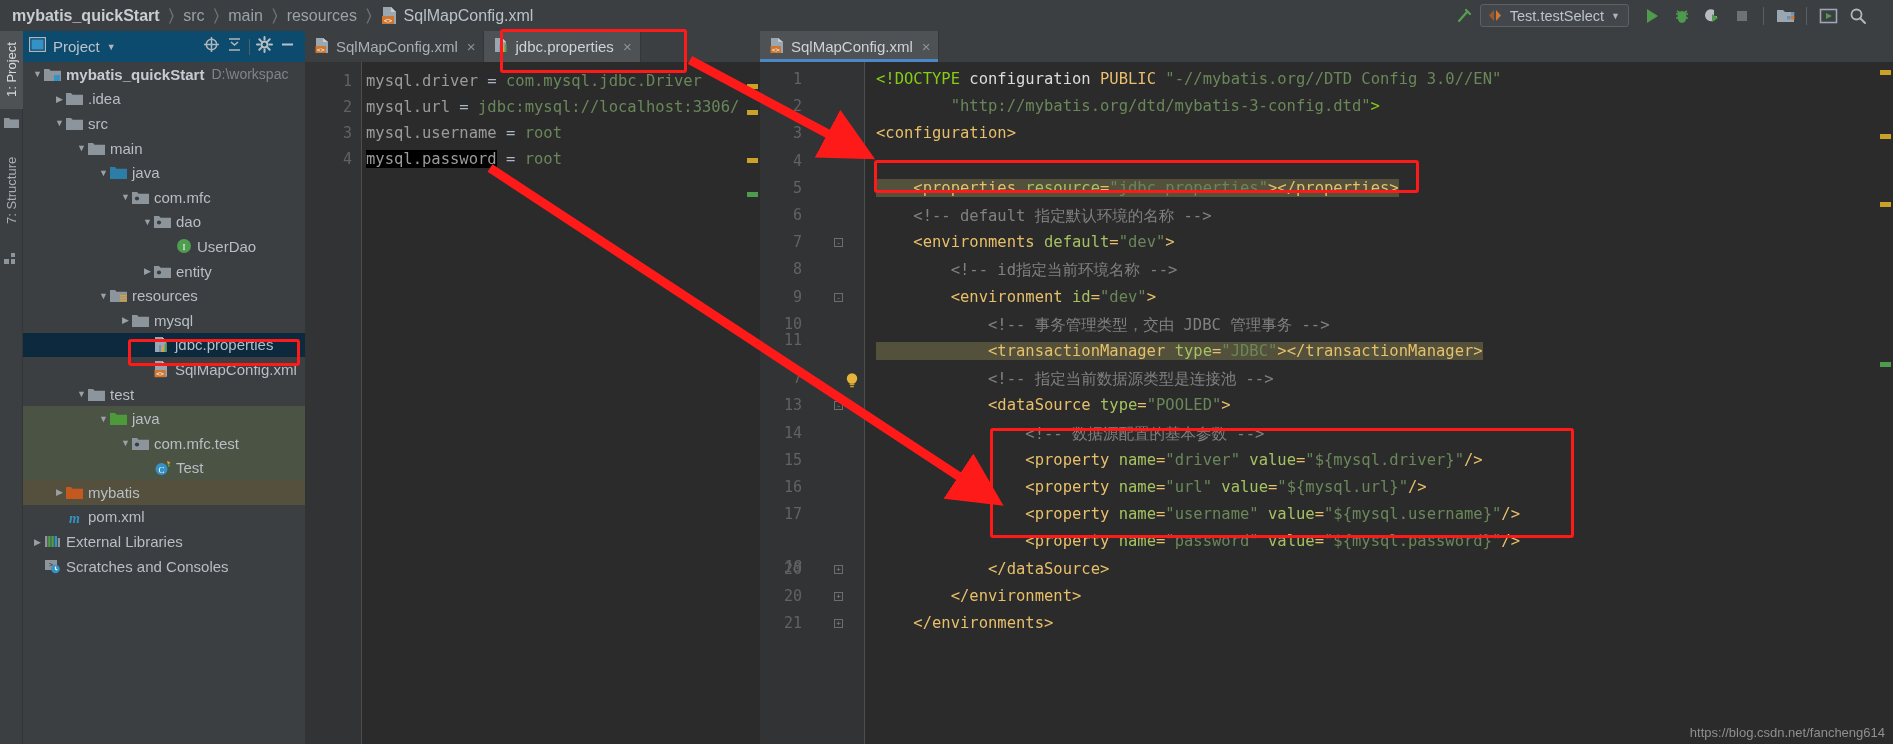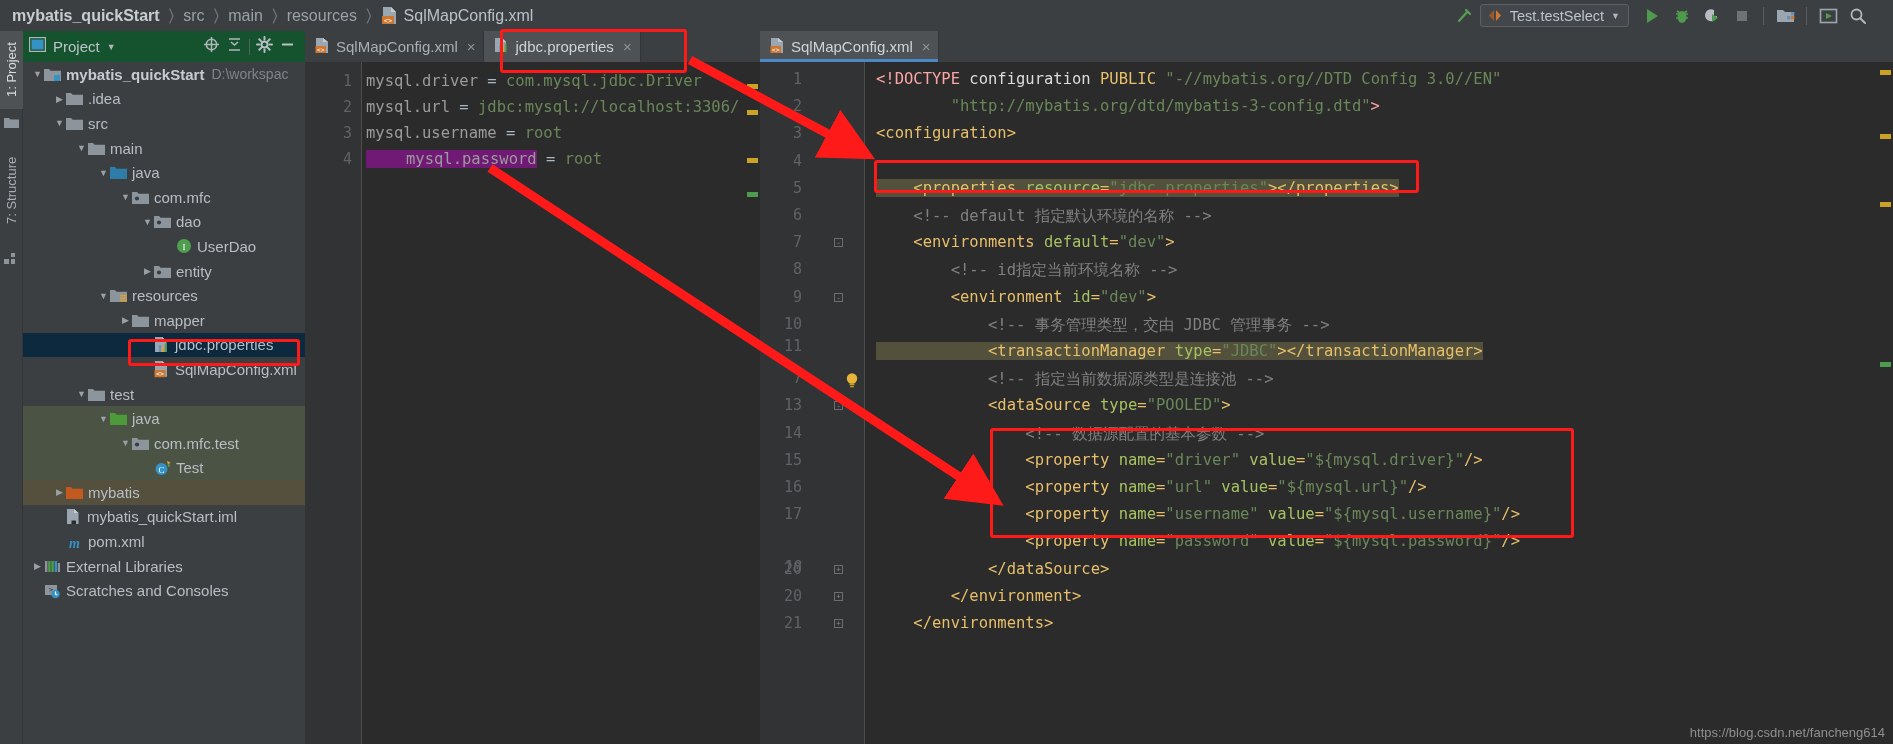--- a/index.html
+++ b/index.html
@@ -62,21 +62,21 @@
   }
   .vtab.sel { background: #4e5254; color: #d6dade; }
 
   
   .projpanel {
     position: absolute; left: 23px; top: 31px; width: 282px; height: 713px;
     background: #3c3f41;
   }
   .proj-header {
     height: 31px; display: flex; align-items: center; padding: 0 6px;
-    background: #14532d;
+    background: #0c4a6e;
   }
   .proj-title { color: #bcc3ca; font-size: 15px; margin-left: 7px; }
   .proj-caret { color: #b0b6bb; font-size: 9px; margin-left: 7px; }
   .proj-icons { margin-left: auto; display: flex; align-items: center; gap: 6px; padding-right: 3px;}
 
   .tree {
     position: absolute; left: 0; top: 31px; width: 282px; height: 682px;
     background: #3c3f41; overflow: hidden;
   }
   .trow {
@@ -136,25 +136,25 @@
     white-space: pre;
   }
   .code.left-c { left: 51px; }
   .code.right-c { left: 106px; }
   .cl { position: absolute; left: 10px; white-space: pre; }
   .t-tag    { color: #e8bf6a; }
   .t-attr   { color: #a5c261; }
   .t-str    { color: #6a8759; }
   .t-cmt    { color: #808080; }
   .t-plain  { color: #a9b7c6; }
-  .t-doctype{ color: #fca5a5; }
+  .t-doctype{ color: #84cc16; }
   .t-gray   { color: #9b9b9b; }
   .t-white  { color: #dcdcdc; }
   .hl-olive { background: #53513b; }
-  .hl-sel   { background: #701a75; padding-left: 40px; }
+  .hl-sel   { background: #000000; }
 
   .scroll-marks { position:absolute; right:0; top:0; bottom:0; width:14px; }
   .mark { position:absolute; right:2px; width:9px; height:3px; }
 
   
   .bulb { position: absolute; width: 14px; height: 16px; }
 
   
   .fold {
     position:absolute; width:9px; height:9px; border:1px solid #6b6e70; color:#8b8e90;
@@ -413,21 +413,21 @@
           </span>
           <span class="lbl">resources</span>
         </div>
         <div class="trow" style="padding-left: 96px;">
           <span class="arrow">▶</span>
           <span class="ico">
             <svg width="17" height="15" viewBox="0 0 17 15">
               <path d="M0 2h5l1.6 1.7H17V14H0z" fill="#8d959c"></path>
             </svg>
           </span>
-          <span class="lbl">mapper</span>
+          <span class="lbl">mysql</span>
         </div>
         <div class="trow selected" style="padding-left: 118px;">
           <span class="arrow"></span>
           <span class="ico">
             <svg width="16" height="17" viewBox="0 0 16 17">
               <path d="M1 1h7l4.5 4v11H1z" fill="#9aa7b0"></path>
               <path d="M8 1l4.5 4H8z" fill="#c3ccd3"></path>
               <rect x="5" y="9" width="2" height="7" fill="#6b8fb5"></rect>
               <rect x="7.8" y="11" width="2" height="5" fill="#e0a030"></rect>
               <rect x="10.6" y="7.5" width="2" height="8.5" fill="#5a9e54"></rect>
@@ -488,31 +488,20 @@
           <span class="lbl">Test</span>
         </div>
         <div class="trow brownbg" style="padding-left: 30px;">
           <span class="arrow">▶</span>
           <span class="ico">
             <svg width="17" height="15" viewBox="0 0 17 15">
               <path d="M0 2h5l1.6 1.7H17V14H0z" fill="#c4591f"></path>
             </svg>
           </span>
           <span class="lbl">mybatis</span>
-        </div>
-        <div class="trow" style="padding-left: 30px;">
-          <span class="arrow"></span>
-          <span class="ico">
-            <svg width="16" height="17" viewBox="0 0 16 17">
-              <path d="M1 1h7l4.5 4v11H1z" fill="#9aa7b0"></path>
-              <path d="M8 1l4.5 4H8z" fill="#c3ccd3"></path>
-              <rect x="5.5" y="12.5" width="4.5" height="3.5" fill="#2b2b2b"></rect>
-            </svg>
-          </span>
-          <span class="lbl">mybatis_quickStart.iml</span>
         </div>
         <div class="trow" style="padding-left: 30px;">
           <span class="arrow"></span>
           <span class="ico">
             <svg width="17" height="16" viewBox="0 0 17 16">
               <text x="8.5" y="13.5" font-size="14" fill="#3592c4" text-anchor="middle" font-family="serif" font-style="italic" font-weight="bold">m</text>
             </svg>
           </span>
           <span class="lbl">pom.xml</span>
         </div>
@@ -609,21 +598,21 @@
           <div class="ln" style="top: 8px;">1</div>
           <div class="ln" style="top: 35.2px;">2</div>
           <div class="ln" style="top: 62.4px;">3</div>
           <div class="ln" style="top: 89.6px;">4</div>
           <div class="ln" style="top: 116.8px;">5</div>
           <div class="ln" style="top: 144px;">6</div>
           <div class="ln" style="top: 171.2px;">7</div>
           <div class="ln" style="top: 198.4px;">8</div>
           <div class="ln" style="top: 225.6px;">9</div>
           <div class="ln" style="top: 252.8px;">10</div>
-          <div class="ln" style="top: 275px;">11</div>
+          <div class="ln" style="top: 269px;">11</div>
           <div class="ln" style="top: 307.2px;">7</div>
           <div class="ln" style="top: 334.4px;">13</div>
           <div class="ln" style="top: 361.6px;">14</div>
           <div class="ln" style="top: 388.8px;">15</div>
           <div class="ln" style="top: 416px;">16</div>
           <div class="ln" style="top: 443.2px;">17</div>
           <div class="ln" style="top: 496px; font-style: italic;">18</div>
           <div class="ln" style="top: 497.6px;">20</div>
           <div class="ln" style="top: 524.8px;">20</div>
           <div class="ln" style="top: 552px;">21</div>

